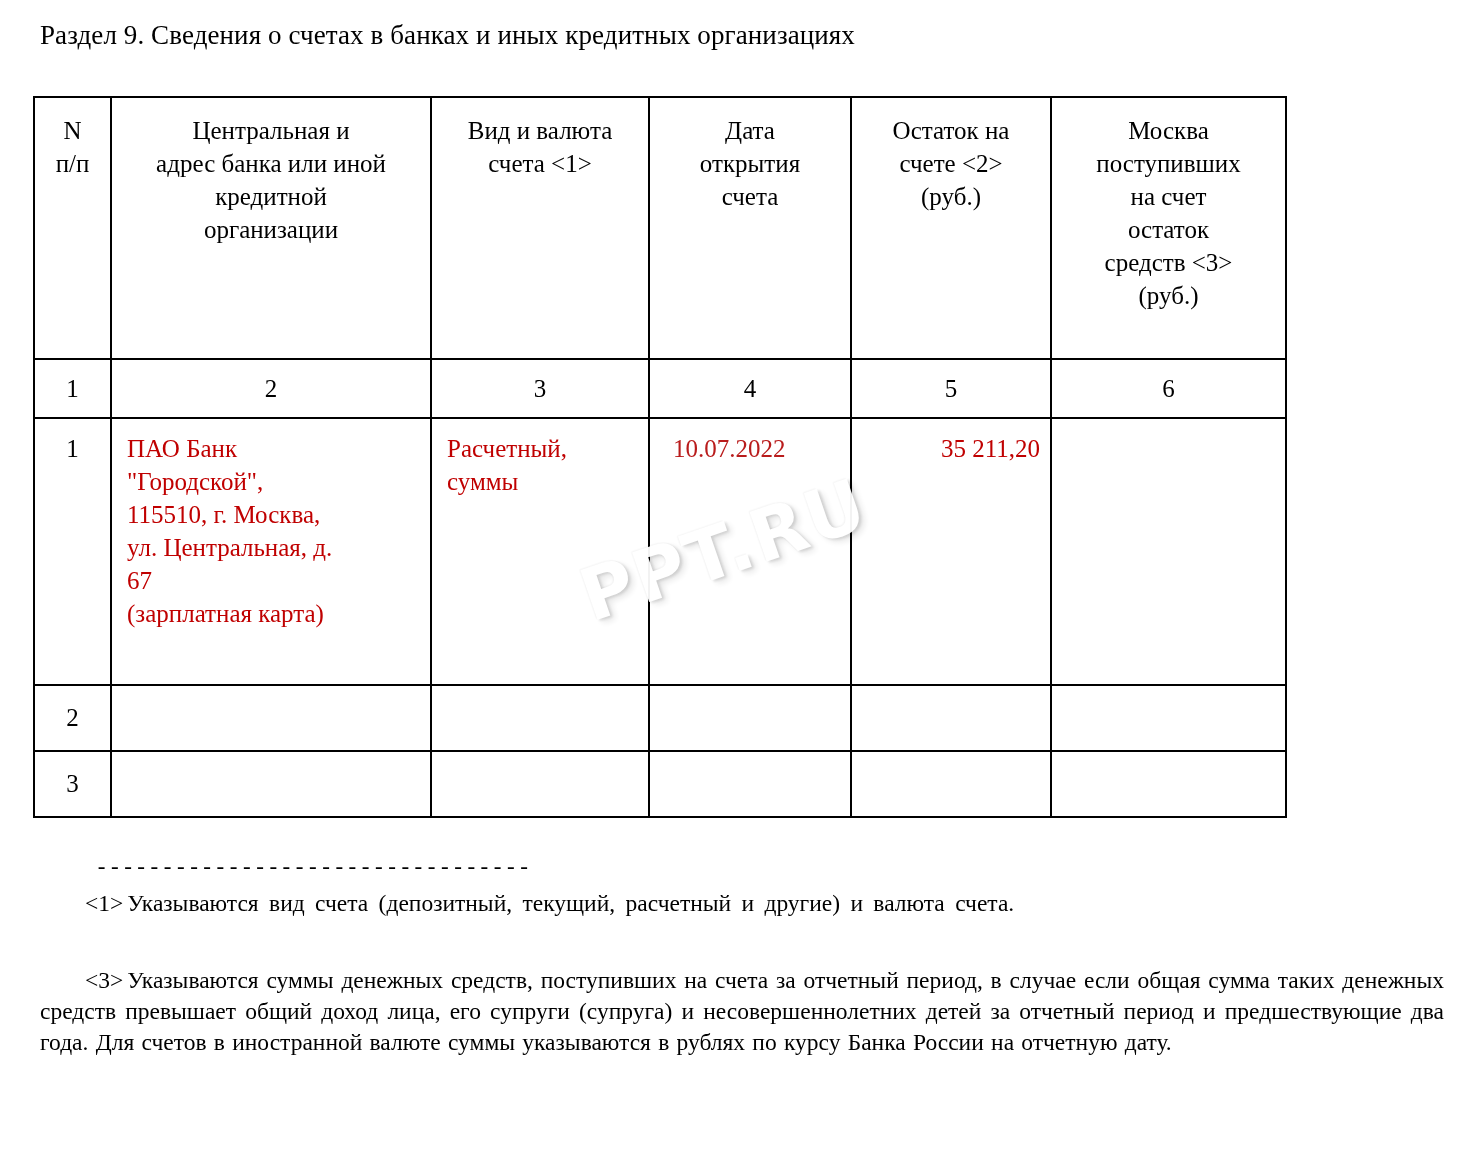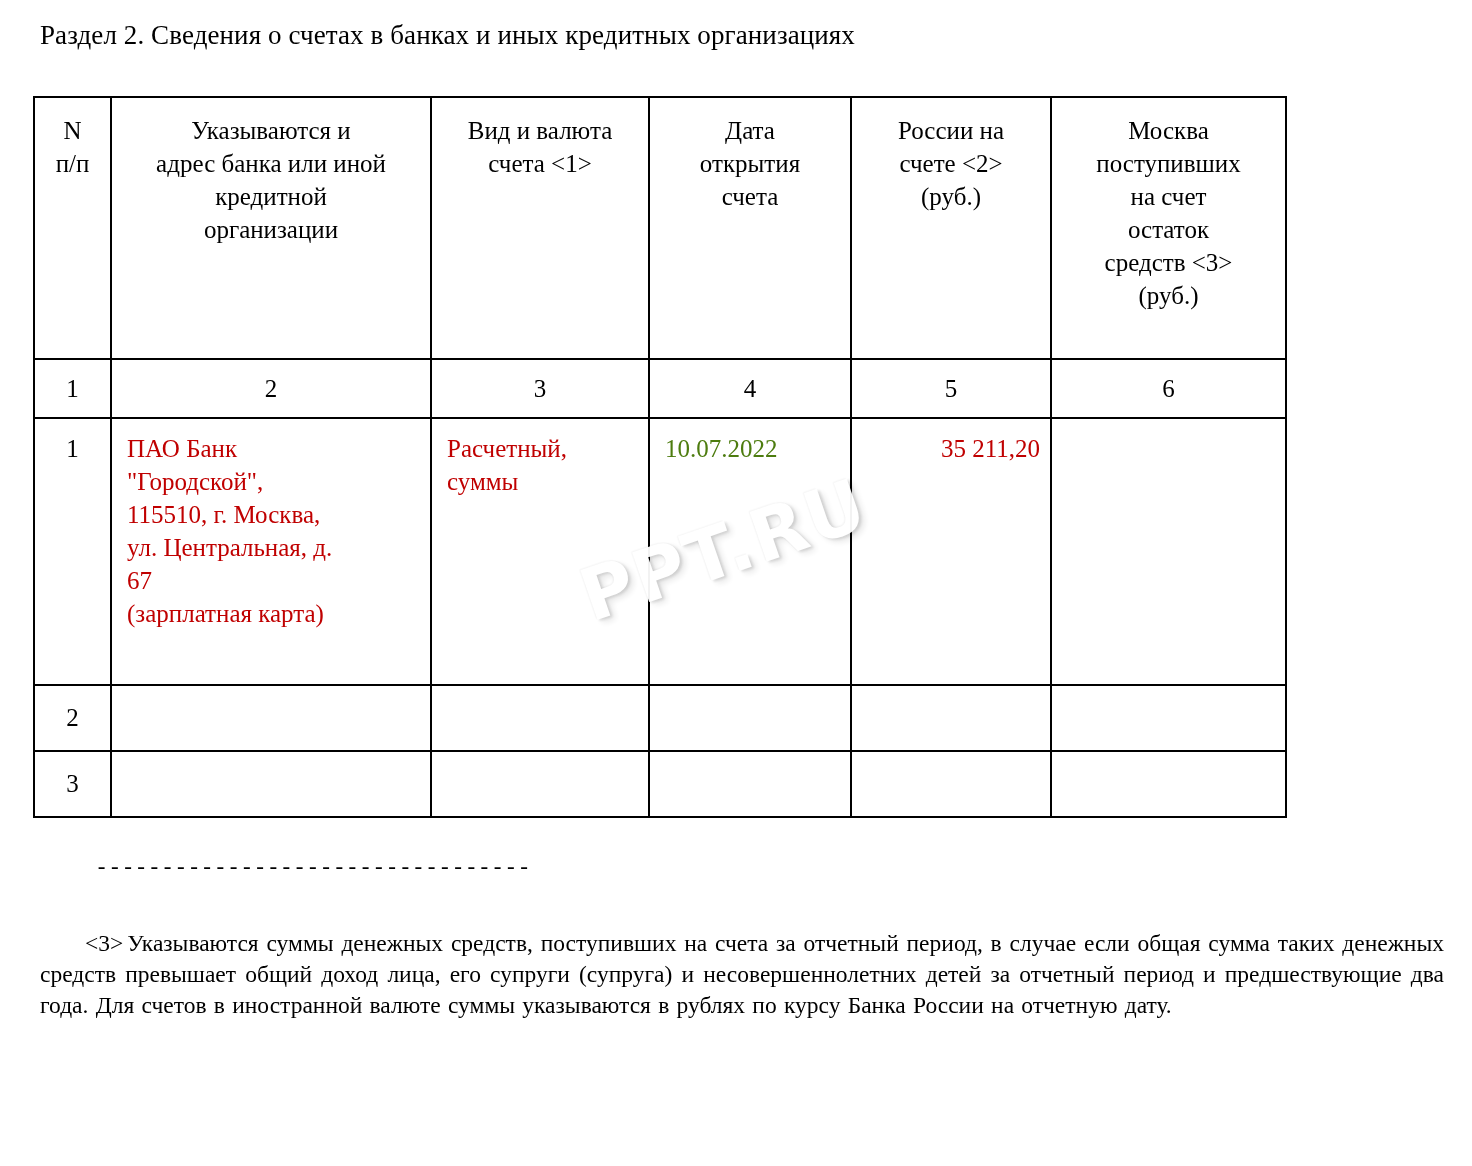--- a/index.html
+++ b/index.html
@@ -157,63 +157,63 @@
   .fn.fn1 { word-spacing: 4.5px; }
   .fn.fn2 { word-spacing: 2.0px; }
   .fn.fn3 { word-spacing: 1.4px; margin-top: 46px; }
   .fn .mark { margin-right: 4px; }
 </style>
 </head>
 <body>
 
 <div class="page">
 
-  <div class="doc-title">Раздел 2. Сведения о счетах в банках и иных кредитных организациях</div>
+  <div class="doc-title">Раздел 9. Сведения о счетах в банках и иных кредитных организациях</div>
 
   <table class="accounts-table">
     <colgroup>
       <col class="col-num">
       <col class="col-bank">
       <col class="col-kind">
       <col class="col-date">
       <col class="col-rest">
       <col class="col-income">
     </colgroup>
     <tbody>
       <tr class="head-row">
         <td>
           <div class="head-cell-inner">
             <span class="hl">N</span>
             <span class="hl">п/п</span>
           </div>
         </td>
         <td>
           <div class="head-cell-inner">
-            <span class="hl">Указываются и</span>
+            <span class="hl">Центральная и</span>
             <span class="hl">адрес банка или иной</span>
             <span class="hl">кредитной</span>
             <span class="hl">организации</span>
           </div>
         </td>
         <td>
           <div class="head-cell-inner">
             <span class="hl">Вид и валюта</span>
             <span class="hl">счета &lt;1&gt;</span>
           </div>
         </td>
         <td>
           <div class="head-cell-inner">
             <span class="hl">Дата</span>
             <span class="hl">открытия</span>
             <span class="hl">счета</span>
           </div>
         </td>
         <td>
           <div class="head-cell-inner">
-            <span class="hl">России на</span>
+            <span class="hl">Остаток на</span>
             <span class="hl">счете &lt;2&gt;</span>
             <span class="hl">(руб.)</span>
           </div>
         </td>
         <td>
           <div class="head-cell-inner">
             <span class="hl">Москва</span>
             <span class="hl">поступивших</span>
             <span class="hl">на счет</span>
             <span class="hl">остаток</span>
@@ -246,21 +246,21 @@
               <span class="ln">(зарплатная карта)</span>
             </div>
         </td>
         <td class="cell-text">
           <div class="cell-inner entry" style="color: rgb(192, 0, 0);">
               <span class="ln">Расчетный,</span>
               <span class="ln">суммы</span>
             </div>
         </td>
         <td class="cell-text">
-          <div class="cell-inner entry" style="color: #4d7c0f;">
+          <div class="cell-inner entry" style="color: #b91c1c; margin-left: 8px;">
               <span class="ln">10.07.2022</span>
             </div>
         </td>
         <td class="cell-text">
           <div class="cell-inner entry" style="color: rgb(192, 0, 0); text-align: right;">
               <span class="ln">35 211,20</span>
             </div>
         </td>
         <td class="cell-text">
           <div class="cell-inner entry" style="color: rgb(192, 0, 0);"></div>
@@ -309,20 +309,23 @@
         </td>
       </tr>
     </tbody>
   </table>
 
   <div class="watermark">PPT.RU</div>
 
   <div class="footnotes">
     <div class="dashline">---------------------------------</div>
 
+    <div class="fn fn1">
+      <span class="mark">&lt;1&gt;</span><span>Указываются вид счета (депозитный, текущий, расчетный и другие) и валюта счета.</span>
+    </div>
 
 
     <div class="fn fn3">
       <span class="mark">&lt;3&gt;</span><span>Указываются суммы денежных средств, поступивших на счета за отчетный период, в случае если общая сумма таких денежных средств превышает общий доход лица, его супруги (супруга) и несовершеннолетних детей за отчетный период и предшествующие два года. Для счетов в иностранной валюте суммы указываются в рублях по курсу Банка России на отчетную дату.</span>
     </div>
   </div>
 
 </div>
 
 </body></html>

